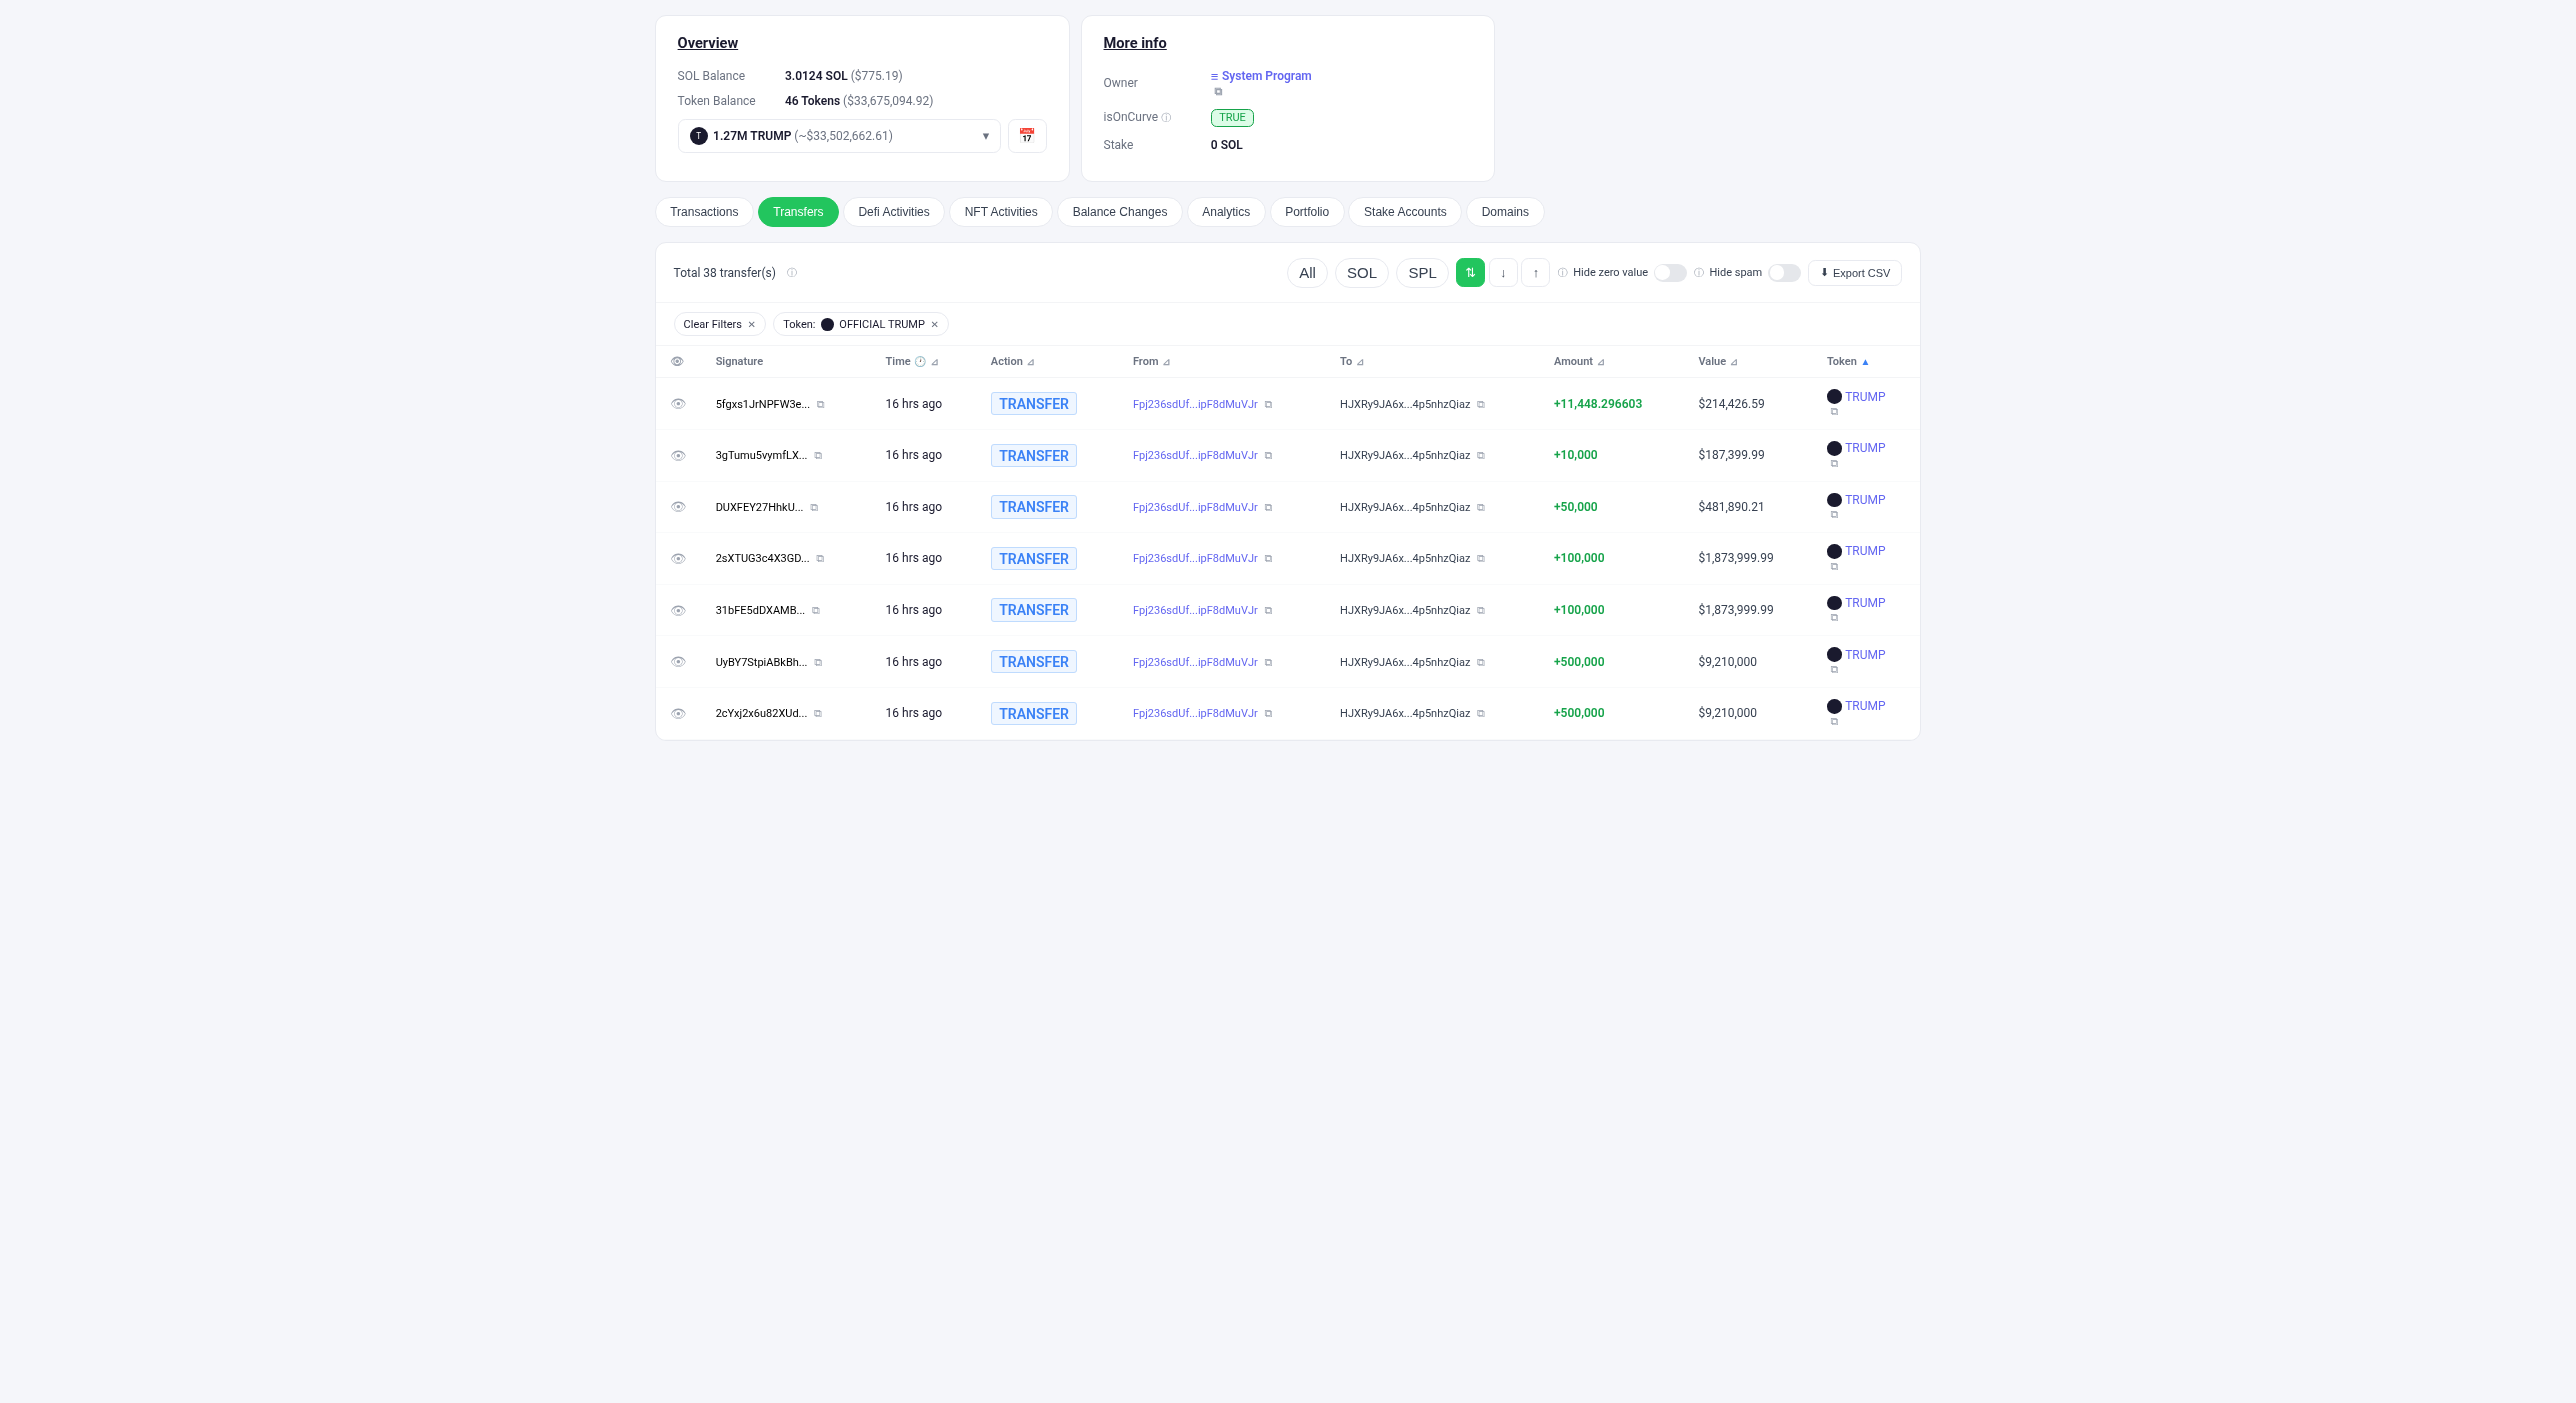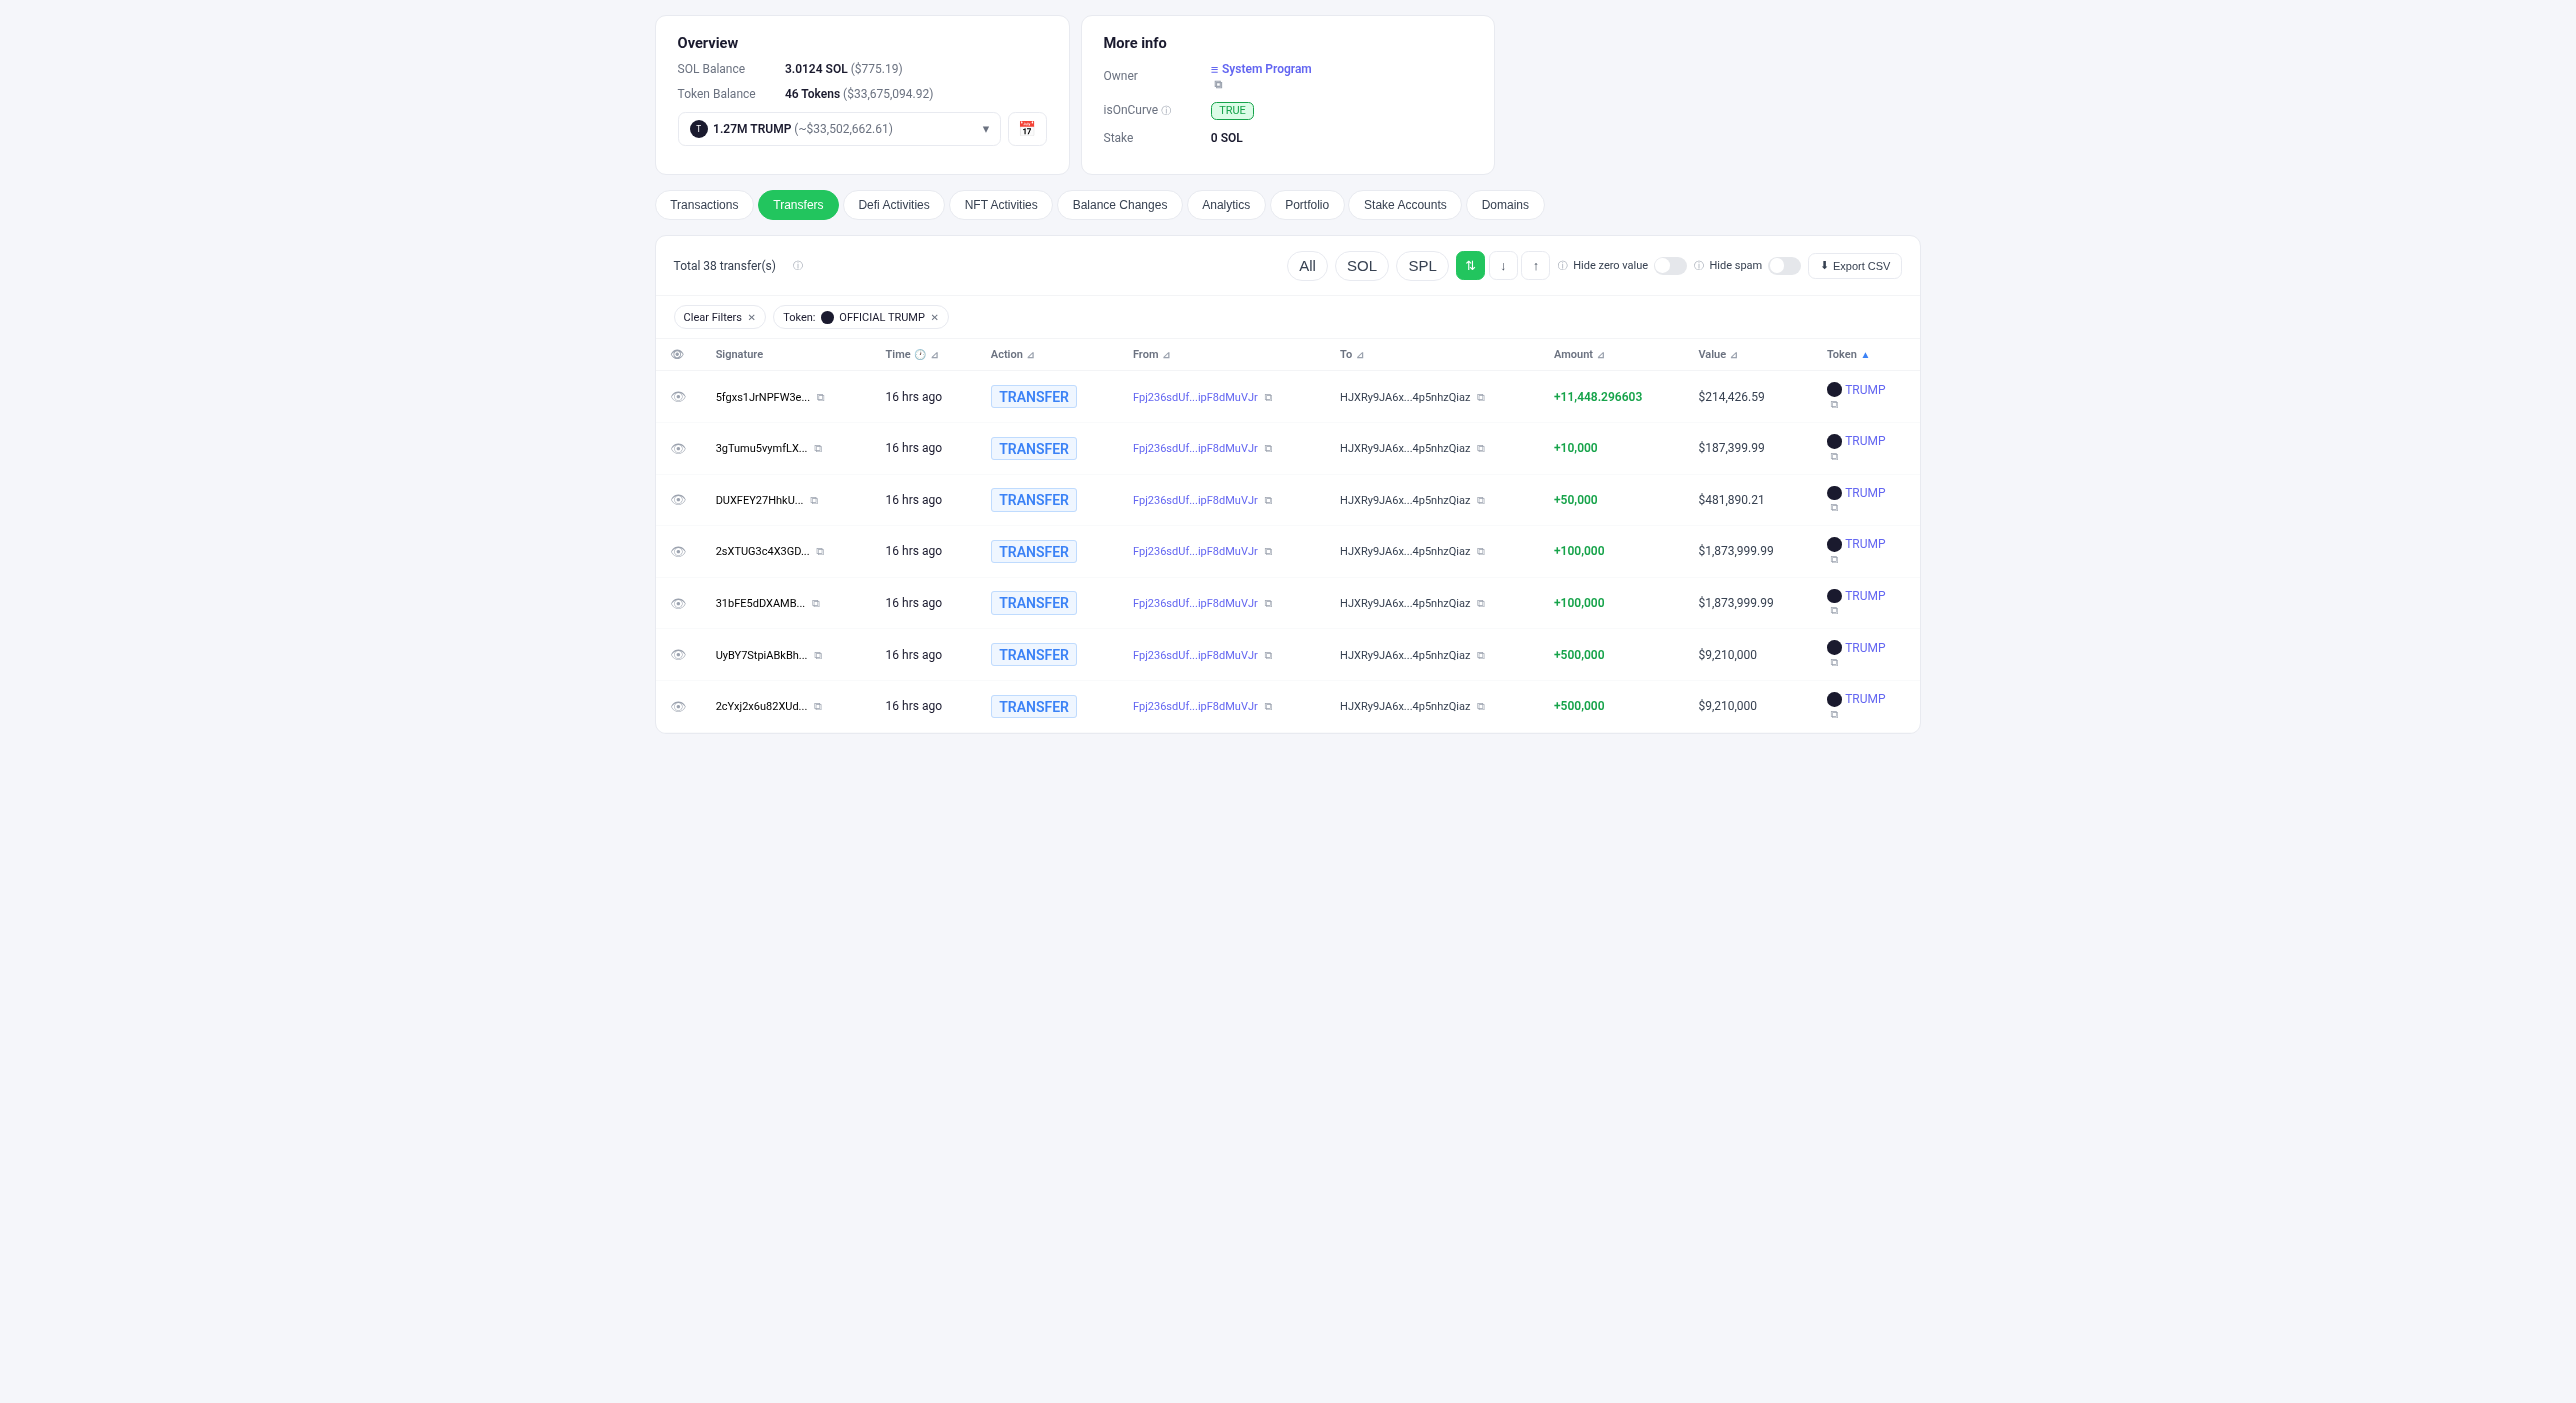--- a/index.html
+++ b/index.html
@@ -24,21 +24,22 @@
     .card {
       background: #fff;
       border-radius: 11px;
       padding: 18px 22px;
       border: 0.9px solid #e8eaf0;
     }
     .card-title {
       font-size: 14.6px;
       font-weight: 700;
       color: #1a1a2e;
-      margin-bottom: 10px;
+      margin-bottom: 17px;
+      text-decoration: underline;
     }
     .info-row {
       display: flex;
       align-items: center;
       margin-bottom: 11px;
       gap: 7.3px;
     }
     .info-label {
       color: #6b7280;
       font-size: 12px;
@@ -156,21 +157,21 @@
       align-items: center;
       padding: 14.6px 18px;
       gap: 11px;
       border-bottom: 0.9px solid #f3f4f6;
     }
     .total-text {
       font-size: 12px;
       color: #374151;
       display: flex;
       align-items: center;
-      gap: 17px;
+      gap: 11px;
     }
     .header-right {
       margin-left: auto;
       display: flex;
       align-items: center;
       gap: 7.3px;
     }
     .filter-btn {
       padding: 5.5px 11px;
       border-radius: 18px;

